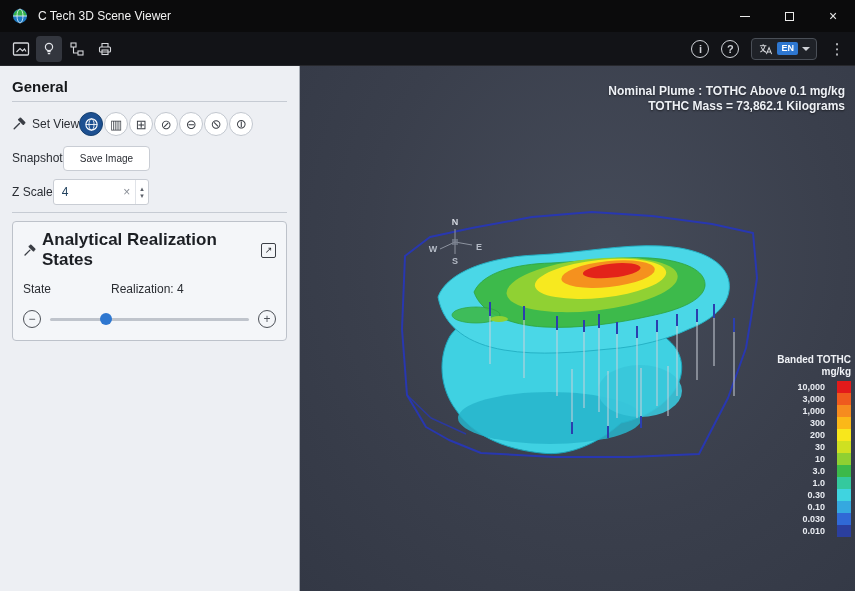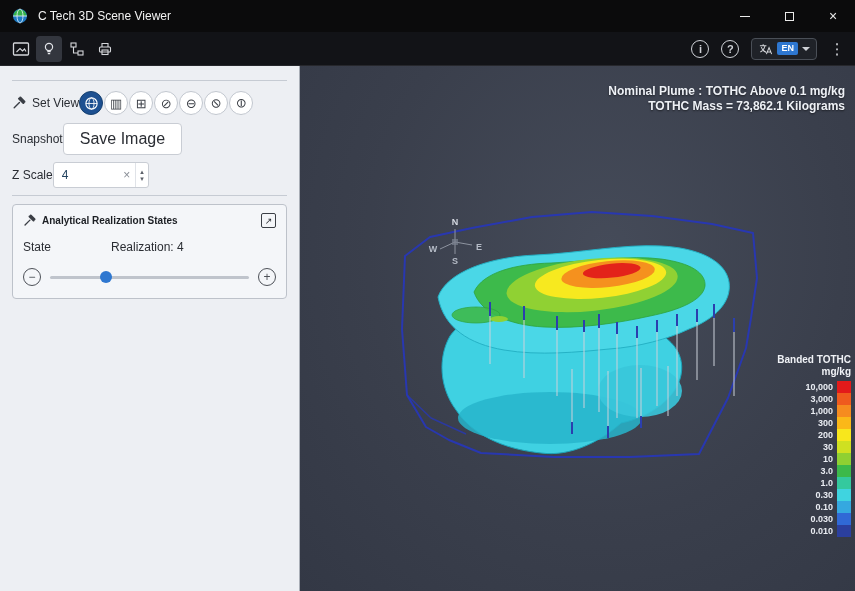--- a/index.html
+++ b/index.html
@@ -36,48 +36,48 @@
   .side-row { display:flex; align-items:center; margin-top:6px; min-height:28px; }
   .row-label { font-size:12px; color:#2a2d33; display:flex; align-items:center; gap:6px; }
   .tool-icon svg { display:block; }
 
   .view-btns { display:flex; gap:1px; }
   .view-btn { width:24px; height:24px; border-radius:50%; border:1px solid #c2c7cf; background:#fff; color:#3a3e45; font-size:13px; display:flex; align-items:center; justify-content:center; padding:0; line-height:1; }
   .view-btn.selected { border-color:#16406f; }
   .view-btn span { display:block; }
   .r45 { transform:rotate(45deg); } .r90 { transform:rotate(90deg); } .r135 { transform:rotate(135deg); }
 
-  .btn { background:#fff; border:1px solid #c9cdd4; border-radius:4px; font-size:16px; color:#2a2d33; padding:6px 16px; font-family:inherit; }
+  .btn { background:#fff; border:1px solid #c9cdd4; border-radius:4px; font-size:10px; color:#2a2d33; padding:6px 16px; font-family:inherit; }
 
   .zscale-box { width:96px; height:26px; background:#fff; border:1px solid #c9cdd4; border-radius:3px; display:flex; align-items:center; overflow:hidden; }
   .zscale-box input { border:none; outline:none; flex:1; width:0; font-size:12px; color:#23435f; padding-left:8px; font-family:inherit; background:transparent; }
   .clear-x { color:#8a8f97; font-size:12px; padding:0 5px; }
   .spin-col { display:flex; flex-direction:column; border-left:1px solid #e0e3e8; height:100%; justify-content:center; padding:0 4px; }
   .spin-col span { font-size:7px; line-height:7px; color:#5b6069; text-align:center; }
 
   .seq-card { margin-top:4px; background:#f4f6f9; border:1px solid #bdc2ca; border-radius:4px; padding:8px 10px 12px; }
   .card-head { display:flex; align-items:center; gap:6px; }
-  .card-title { font-size:10px; font-weight:bold; color:#1c1f24; flex:1; }
+  .card-title { font-size:17px; font-weight:bold; color:#1c1f24; flex:1; }
   .popout { width:15px; height:15px; border:1.2px solid #3b3f46; border-radius:2px; color:#2b2e33; font-size:9px; display:flex; align-items:center; justify-content:center; }
   .state-row { display:flex; align-items:center; margin-top:12px; font-size:12px; color:#2a2d33; }
   .state-row .state-lbl { width:88px; }
   .slider-row { display:flex; align-items:center; gap:9px; margin-top:14px; }
   .circle-btn { width:18px; height:18px; border-radius:50%; border:1.4px solid #4d5158; color:#4d5158; font-size:12px; line-height:1; display:flex; align-items:center; justify-content:center; background:transparent; padding:0; }
   .slider-track { flex:1; height:3px; background:#bfc4cc; border-radius:2px; position:relative; }
   .slider-thumb { position:absolute; top:-4.5px; width:12px; height:12px; border-radius:50%; background:#2e77d0; margin-left:-6px; }
 
   
   .viewport { flex:1; position:relative; background:radial-gradient(ellipse at 55% 35%, #454b59 0%, #3a3f4c 55%, #333845 100%); overflow:hidden; }
   .scene { position:absolute; inset:0; width:100%; height:100%; }
   .overlay { position:absolute; top:18px; right:10px; text-align:right; color:#eef1f6; font-size:12px; font-weight:bold; line-height:15px; text-shadow:0 1px 2px rgba(0,0,0,.55); }
 
   .legend { position:absolute; top:288px; right:4px; width:92px; text-align:right; }
   .legend-title { font-size:10px; font-weight:bold; color:#f0f2f6; line-height:12px; }
   .legend-units { font-size:10px; font-weight:bold; color:#f0f2f6; line-height:12px; margin-bottom:3px; }
-  .legend-row { display:flex; align-items:center; justify-content:flex-end; gap:4px; height:12px; }
+  .legend-row { display:flex; align-items:center; justify-content:flex-end; gap:12px; height:12px; }
   .legend-label { font-size:9px; font-weight:bold; color:#eaedf3; line-height:12px; }
   .legend-swatch { width:14px; height:12px; flex:0 0 14px; }
 
   
   .boundary { fill:none; stroke:#2737b5; stroke-width:2; stroke-linejoin:round; opacity:.95; }
   .boundary.thin { stroke-width:1.4; opacity:.8; }
   .body-cyan { fill:#3fd1e2; stroke:#1da4ba; stroke-width:1; }
   .body-shade { fill:#27b5cb; opacity:.85; }
   .body-mid { fill:#38c6da; opacity:.9; }
   .c-cyan { fill:#4ad7e7; stroke:#25b2c6; stroke-width:1; }
@@ -155,20 +155,21 @@
       </svg>
       <span class="lang-badge" style="background: rgb(46, 119, 208);">EN</span>
       <span class="chev-down"></span>
     </div>
     <div class="kebab"><span>⋮</span></div>
   </div>
 
   <div class="content">
 
     <div class="sidebar">
+      <div class="section-title">General</div>
       <div class="rule"></div>
 
       <div class="side-row">
         <span class="row-label">
           <span class="tool-icon">
             <svg width="14" height="14" viewBox="0 0 16 16">
                 <path d="M2.5 13.5 L8.5 7.5" stroke="#3a3e45" stroke-width="1.6" fill="none" stroke-linecap="round"></path>
                 <path d="M8 3 L13 8 M9.5 1.8 L14.2 6.5" stroke="#3a3e45" stroke-width="2.4" fill="none" stroke-linecap="round"></path>
               </svg>
           </span>

